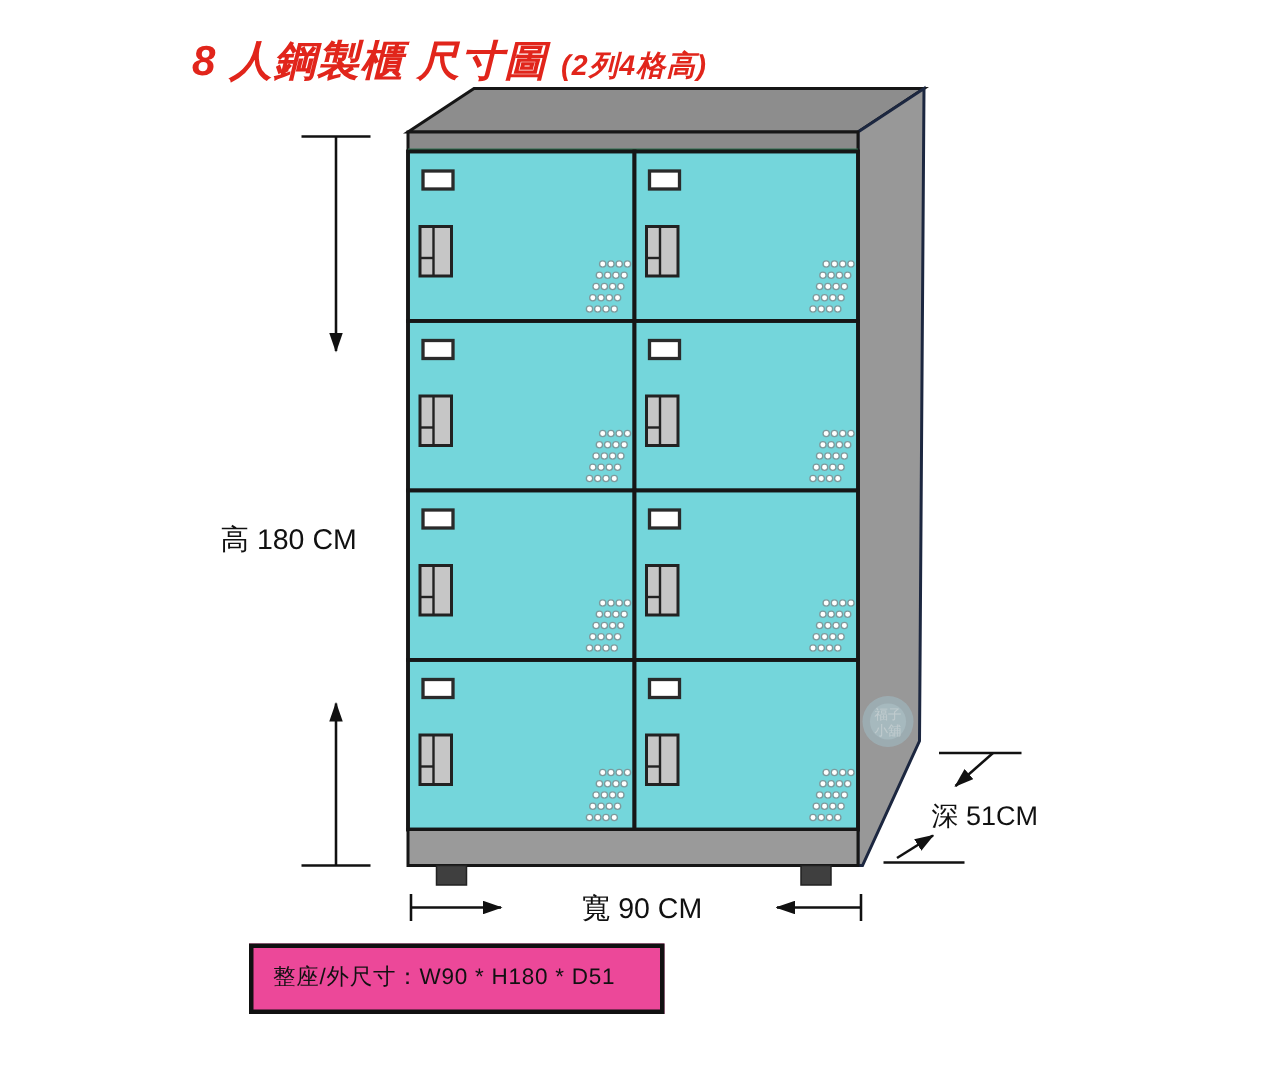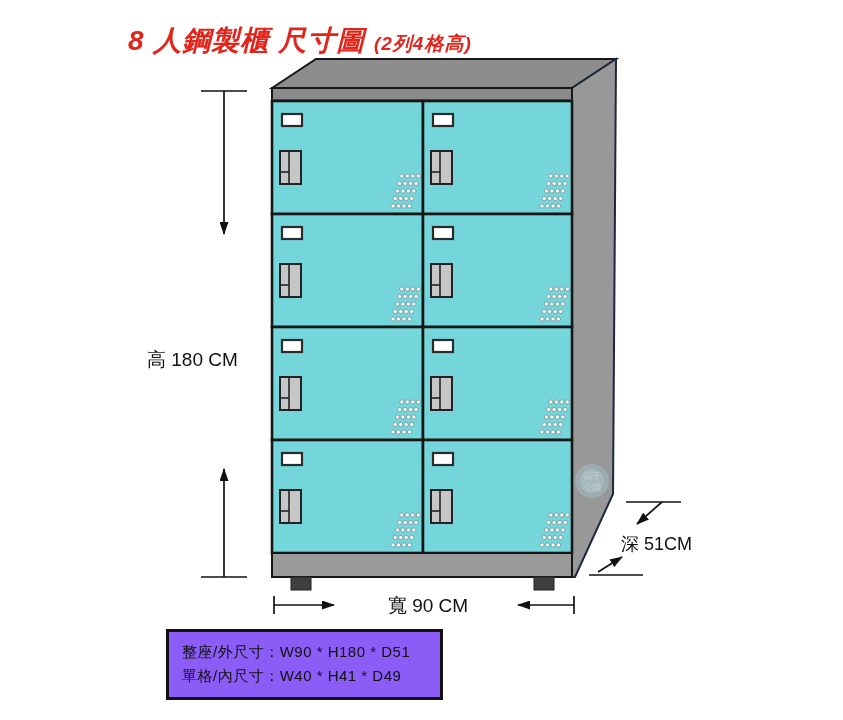--- a/index.html
+++ b/index.html
@@ -16,21 +16,21 @@
   .title .suffix{font-size:19px;font-weight:bold;}
   svg{position:absolute;left:0;top:0;}
   svg text{
     font-family:"Liberation Sans","DejaVu Sans",sans-serif;
     fill:#111111;
   }
   .dim-label{font-size:19px;}
   .depth-label{font-size:18px;}
   .spec-box{
     position:absolute;left:166px;top:629px;width:258px;
-    border:3px solid #111;background:#8b5cf6;
+    border:3px solid #111;background:#ec4899;
     padding:8px 0 9px 13px;
     font-size:15px;color:#111;line-height:24px;letter-spacing:0.5px;
     white-space:nowrap;
   }
   .watermark-text{font-size:9px;fill:#eafcff;opacity:0.85;}
 </style>
 </head>
 <body>
 
 <div class="title">
@@ -284,14 +284,13 @@
     <line x1="626" y1="502" x2="681" y2="502"></line>
     <line x1="662" y1="502" x2="637" y2="524" marker-end="url(#arrow)"></line>
     <line x1="598" y1="572" x2="622" y2="557" marker-end="url(#arrow)"></line>
     <line x1="589" y1="575" x2="643" y2="575"></line>
   </g>
   <text class="depth-label" x="621" y="550">深 51CM</text>
 </svg>
 
 <div class="spec-box">
   <div>整座/外尺寸：W90 * H180 * D51</div>
-  <div>單格/內尺寸：W40 * H41 * D49</div>
 </div>
 
 </body></html>

